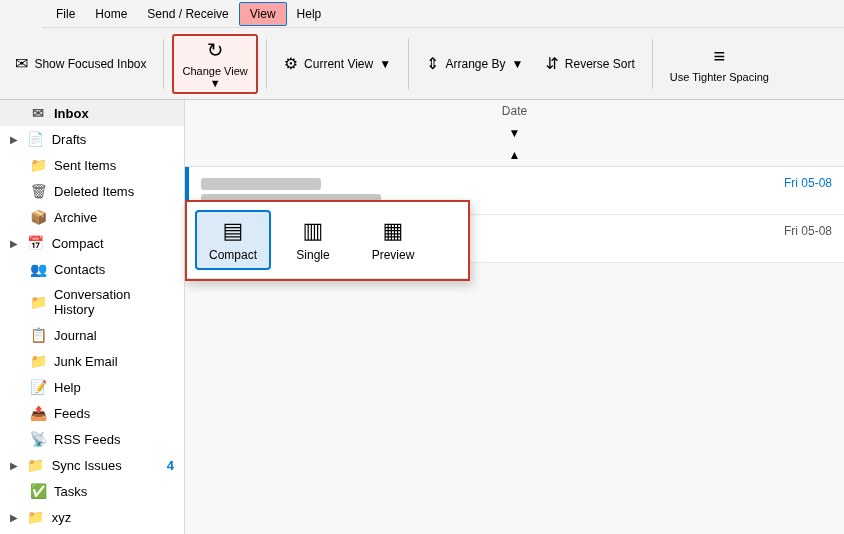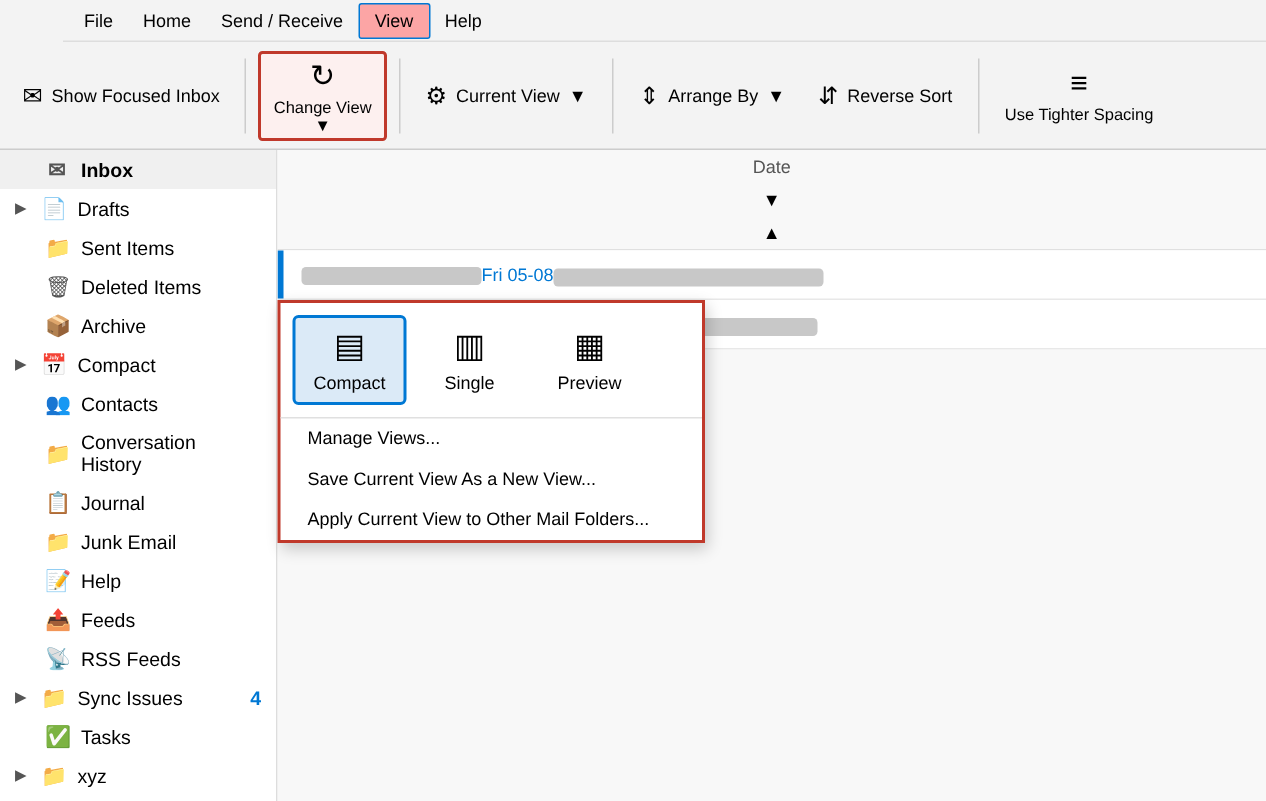--- a/index.html
+++ b/index.html
@@ -169,21 +169,22 @@
       padding: 4px 8px;
       background: #f8f8f8;
       border-bottom: 1px solid #e0e0e0;
       font-size: 12px;
       gap: 8px;
       flex-direction: column;
     }
     .sort-bar .sort-label { color: #555; }
     .email-item {
       display: flex;
-      padding: 8px 30px;
+      flex-direction: column;
+      padding: 8px 12px;
       border-bottom: 1px solid #e8e8e8;
       cursor: pointer;
       background: white;
       position: relative;
     }
     .email-item .email-header { display: flex; justify-content: space-between; align-items: center; }
     .email-item .sender { font-weight: bold; font-size: 13px; color: #333; }
     .email-item .date { font-size: 12px; color: #555; }
     .email-item .subject { font-size: 12px; color: #555; margin-top: 2px; }
     .email-item .blue-bar {
@@ -384,21 +385,15 @@
         </div>
         <div class="view-option">
           <div class="icon">▥</div>
           <div>Single</div>
         </div>
         <div class="view-option">
           <div class="icon">▦</div>
           <div>Preview</div>
         </div>
       </div>
-    <div class="dropdown-menu-items">
-
-    <div class="dropdown-menu-item">Manage Views...</div>
-        <div class="dropdown-menu-item">Save Current View As a New View...</div>
-        <div class="dropdown-menu-item">Apply Current View to Other Mail Folders...</div>
-      </div>
   </div>
 
 </div>
 
 </body></html>

